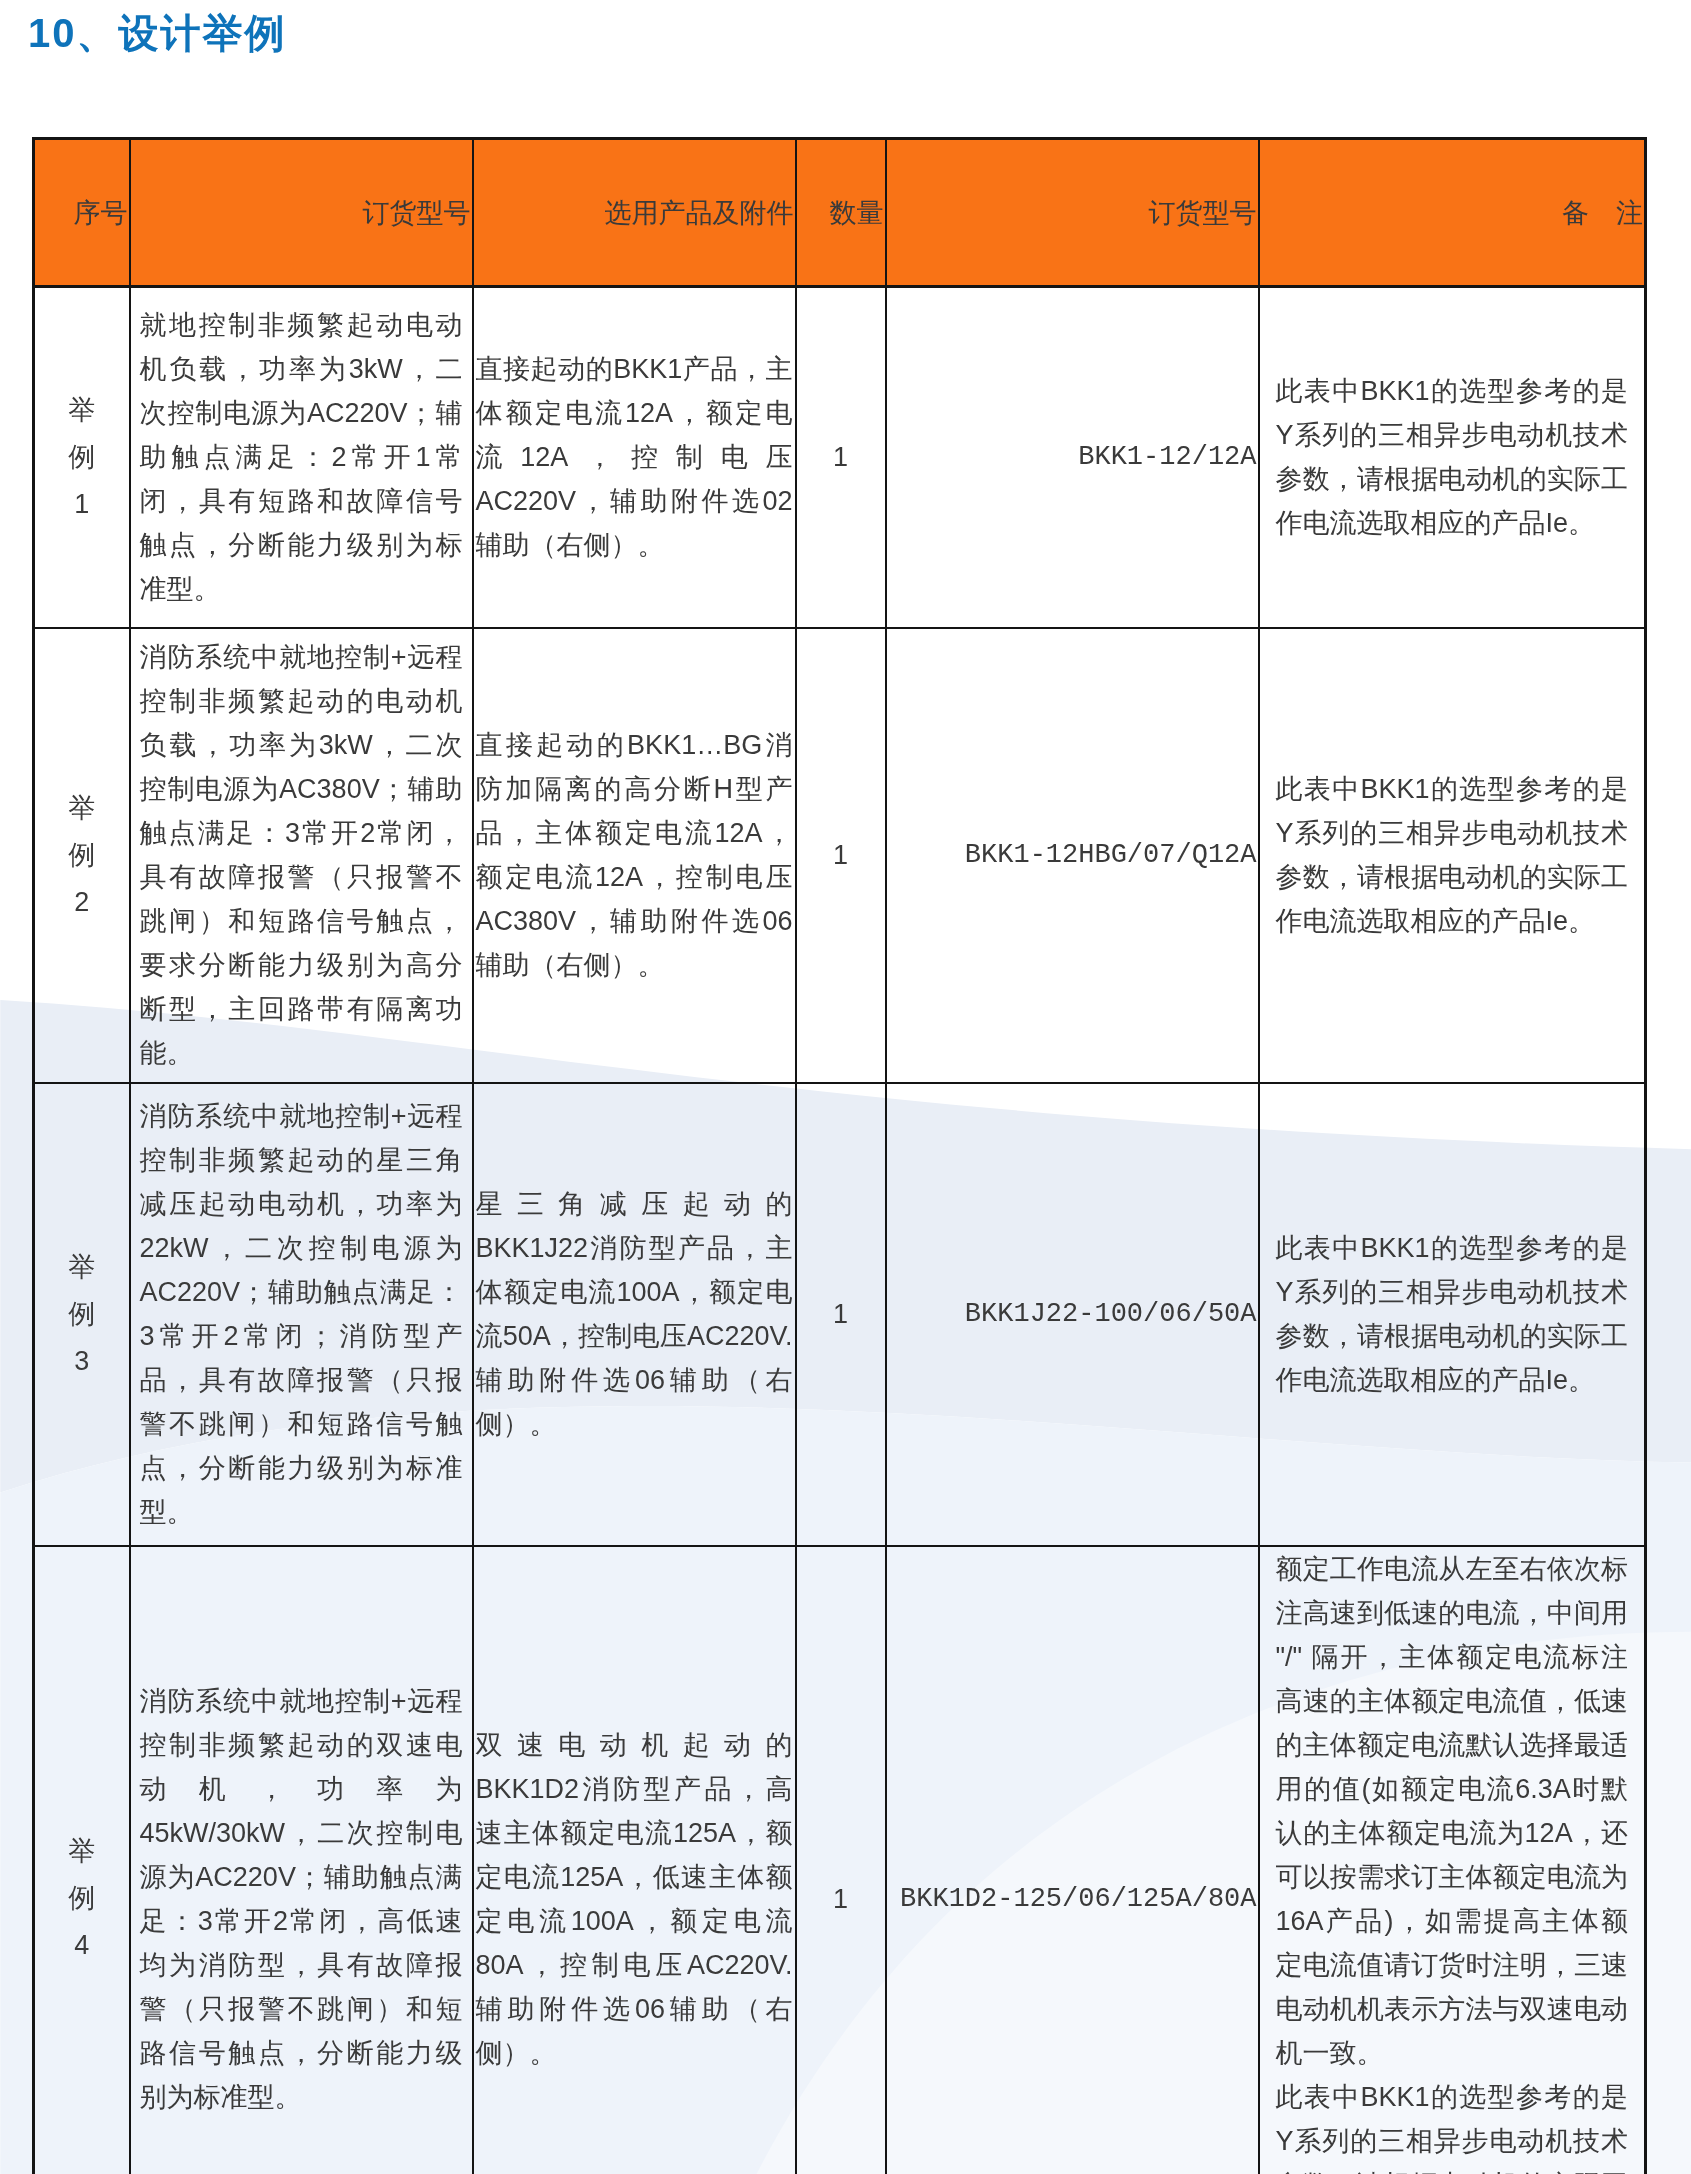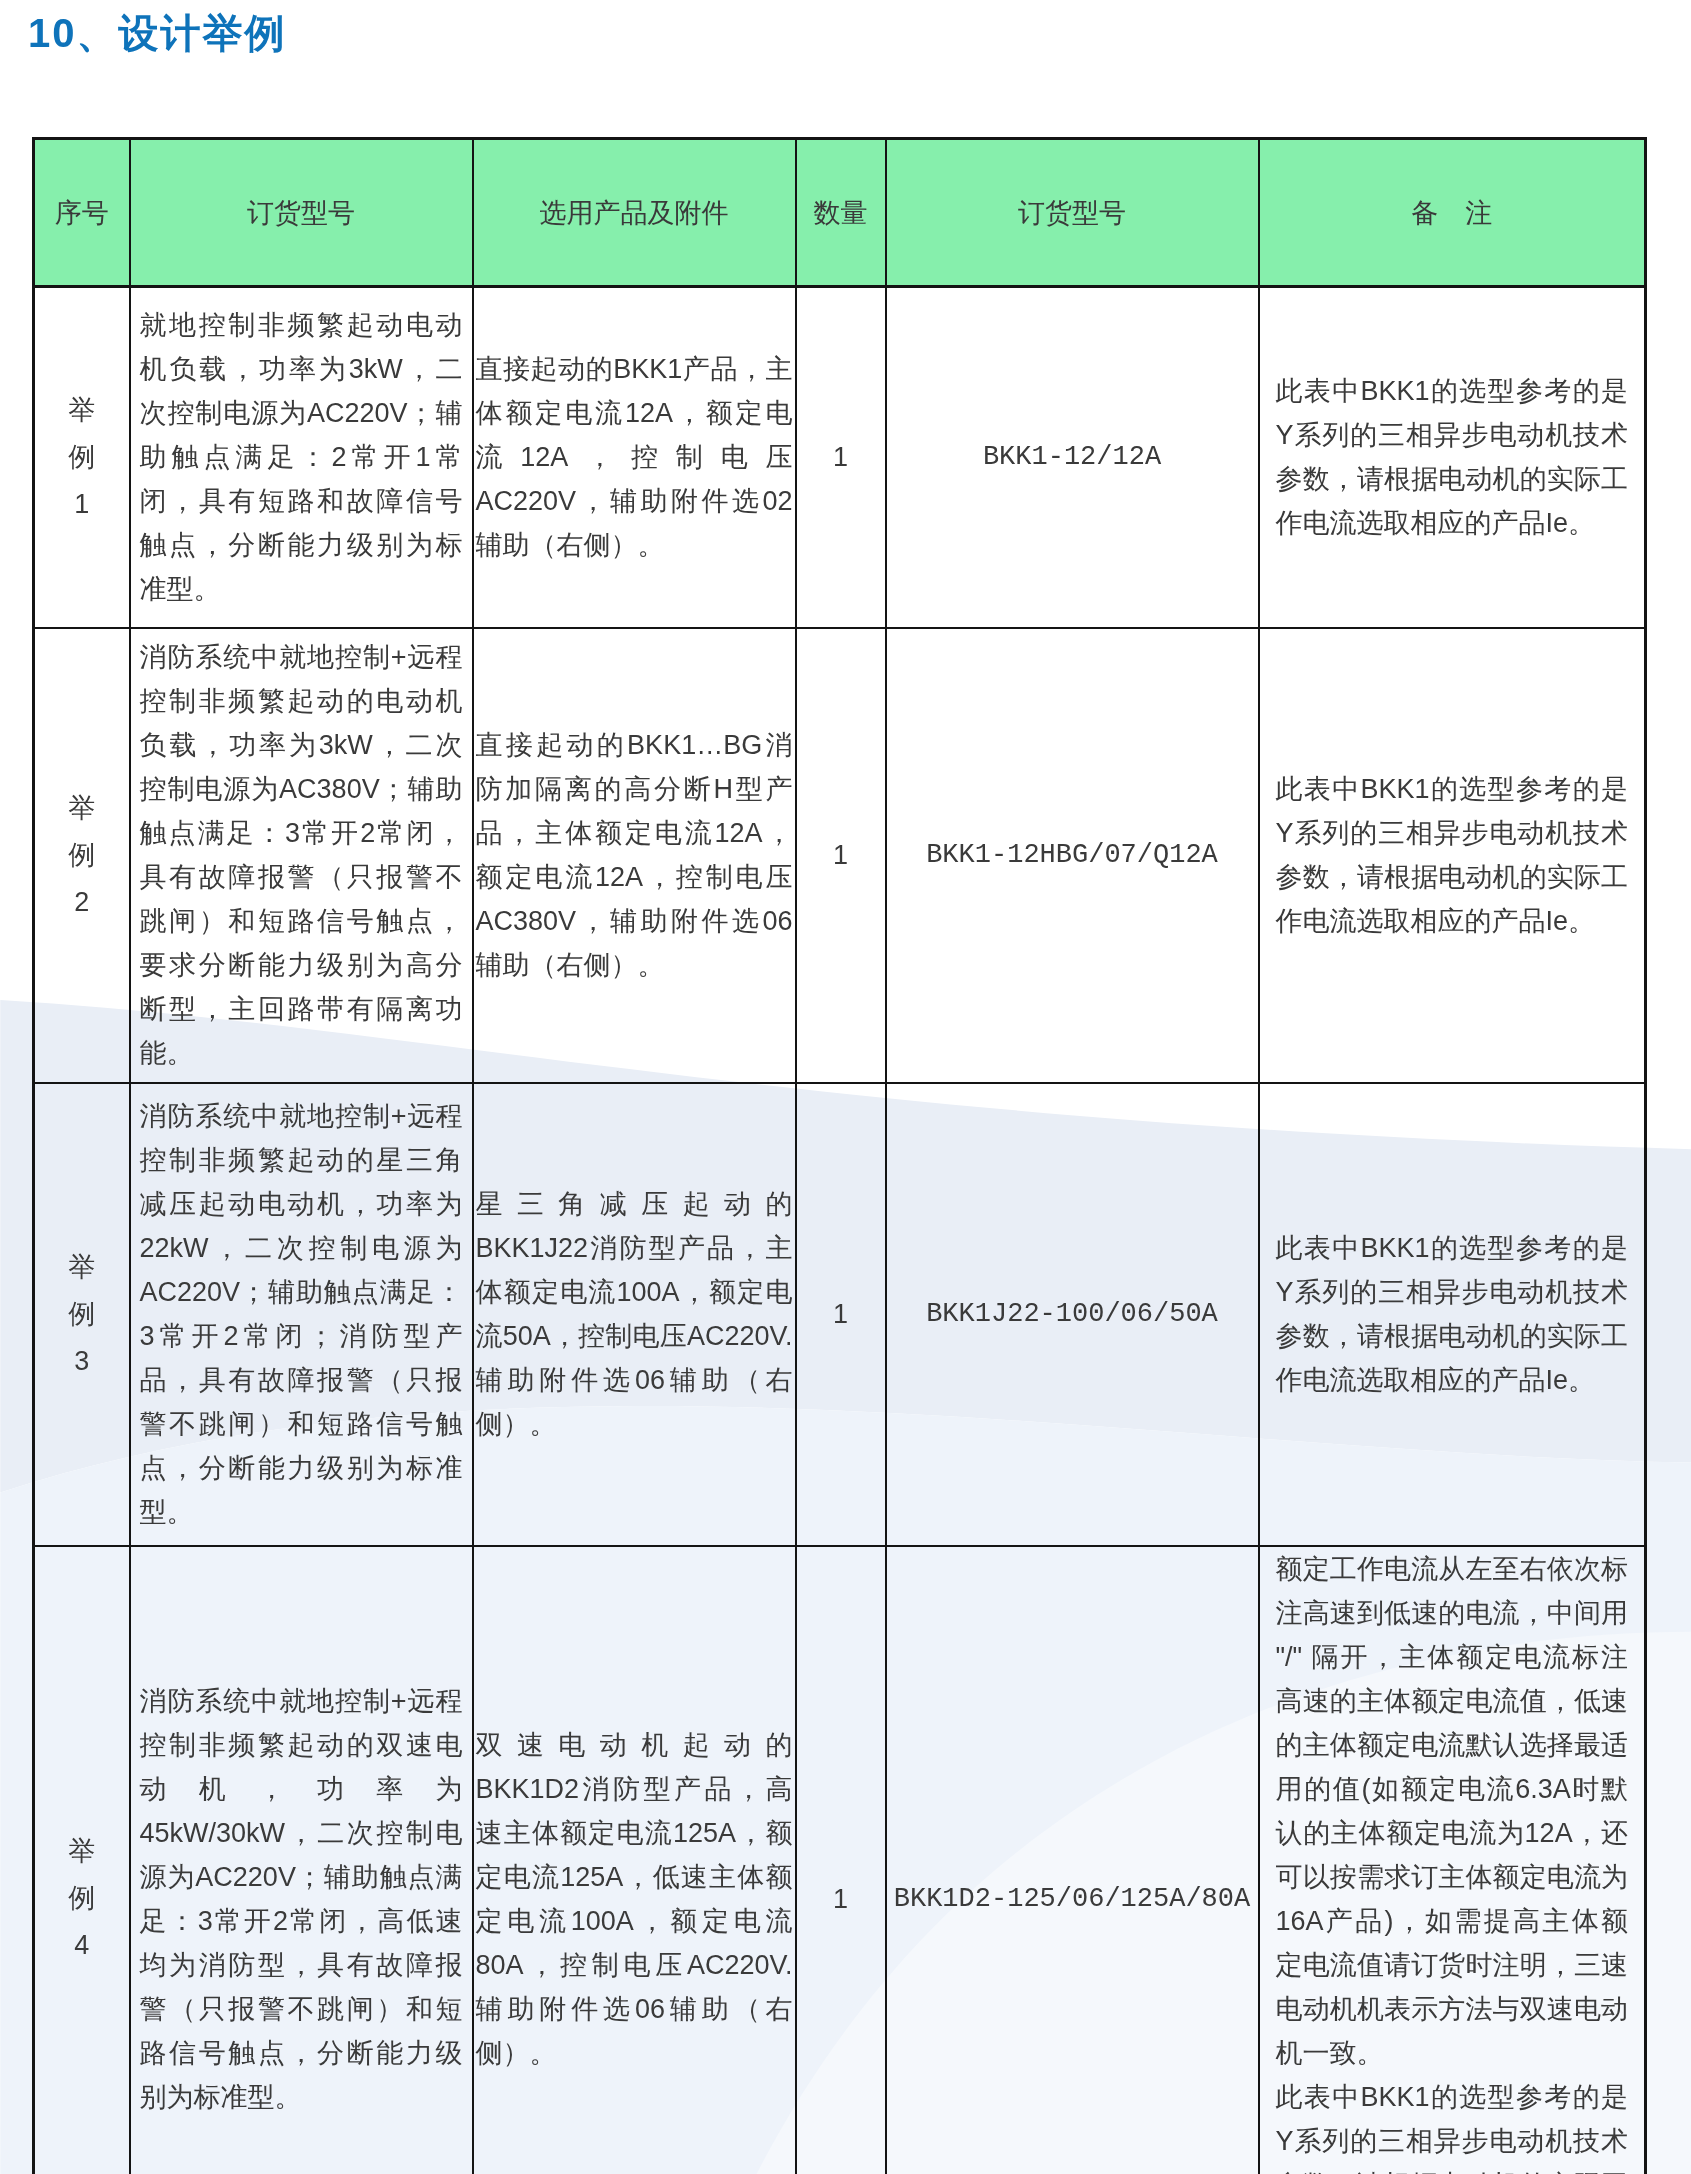--- a/index.html
+++ b/index.html
@@ -13,35 +13,35 @@
     position:absolute;left:28px;top:6px;margin:0;z-index:2;
     font-size:40px;font-weight:bold;color:#0e73ba;letter-spacing:2px;
   }
   table.main{
     position:absolute;left:32px;top:137px;width:1612px;z-index:1;
     border-collapse:collapse;table-layout:fixed;background:transparent;
     border:3px solid #141414;
   }
   th,td{border:2px solid #141414;box-sizing:border-box;}
   thead th{
-    background:#86efac;font-weight:normal;font-size:27px;color:#3a3a3a;
-    text-align:center;border-bottom:3px solid #141414;
+    background:#f97316;font-weight:normal;font-size:27px;color:#3a3a3a;
+    text-align:right;border-bottom:3px solid #141414;
   }
   thead tr{height:148px;}
   tr.r1{height:341px;}
   tr.r2{height:455px;}
   tr.r3{height:463px;}
   tr.r4{height:608px;}
   td{font-size:27px;line-height:44px;vertical-align:middle;color:#3a3a3a;background:transparent;}
   td.serial{text-align:center;white-space:pre-line;line-height:47px;}
   td.app{text-align:justify;padding:0 9px;}
   td.prod{text-align:justify;padding:0 2px;}
   td.qty{text-align:center;}
   td.model{
-    text-align:center;
+    text-align:right;
     font-family:"Liberation Mono","DejaVu Sans Mono",monospace;
     font-size:27px;
   }
   td.remark{text-align:justify;padding:0 16px;white-space:pre-line;}
 </style>
 </head>
 <body>
 
 <svg class="bg-waves" viewBox="0 0 1700 2185" xmlns="http://www.w3.org/2000/svg" aria-hidden="true">
   <path d="M0,1005 C420,1030 820,1130 1700,1155 L1700,1470 C1150,1460 520,1330 0,1500 Z" fill="#e9eef6"></path>

